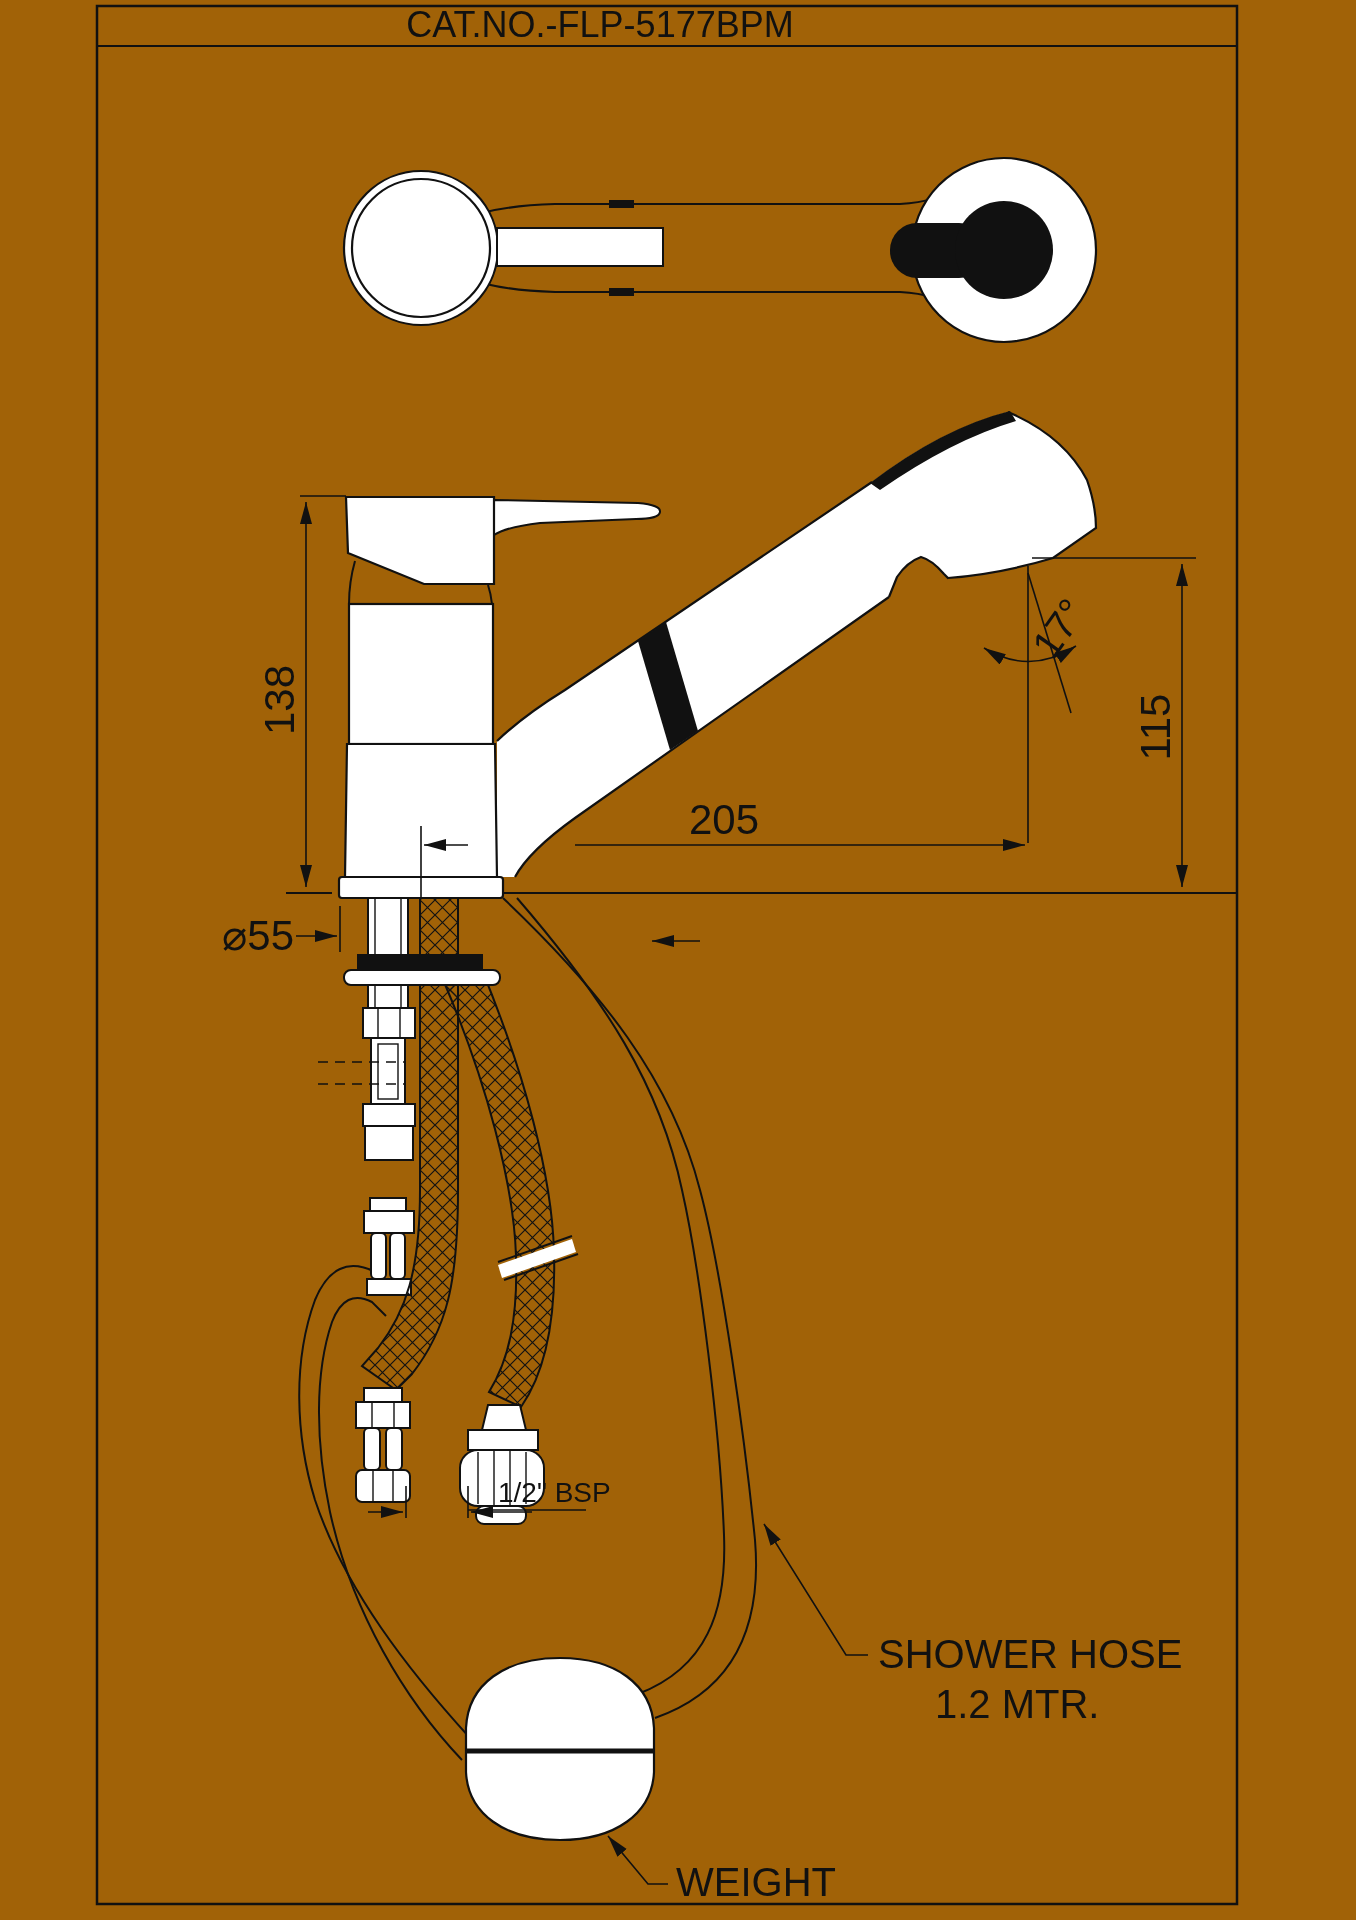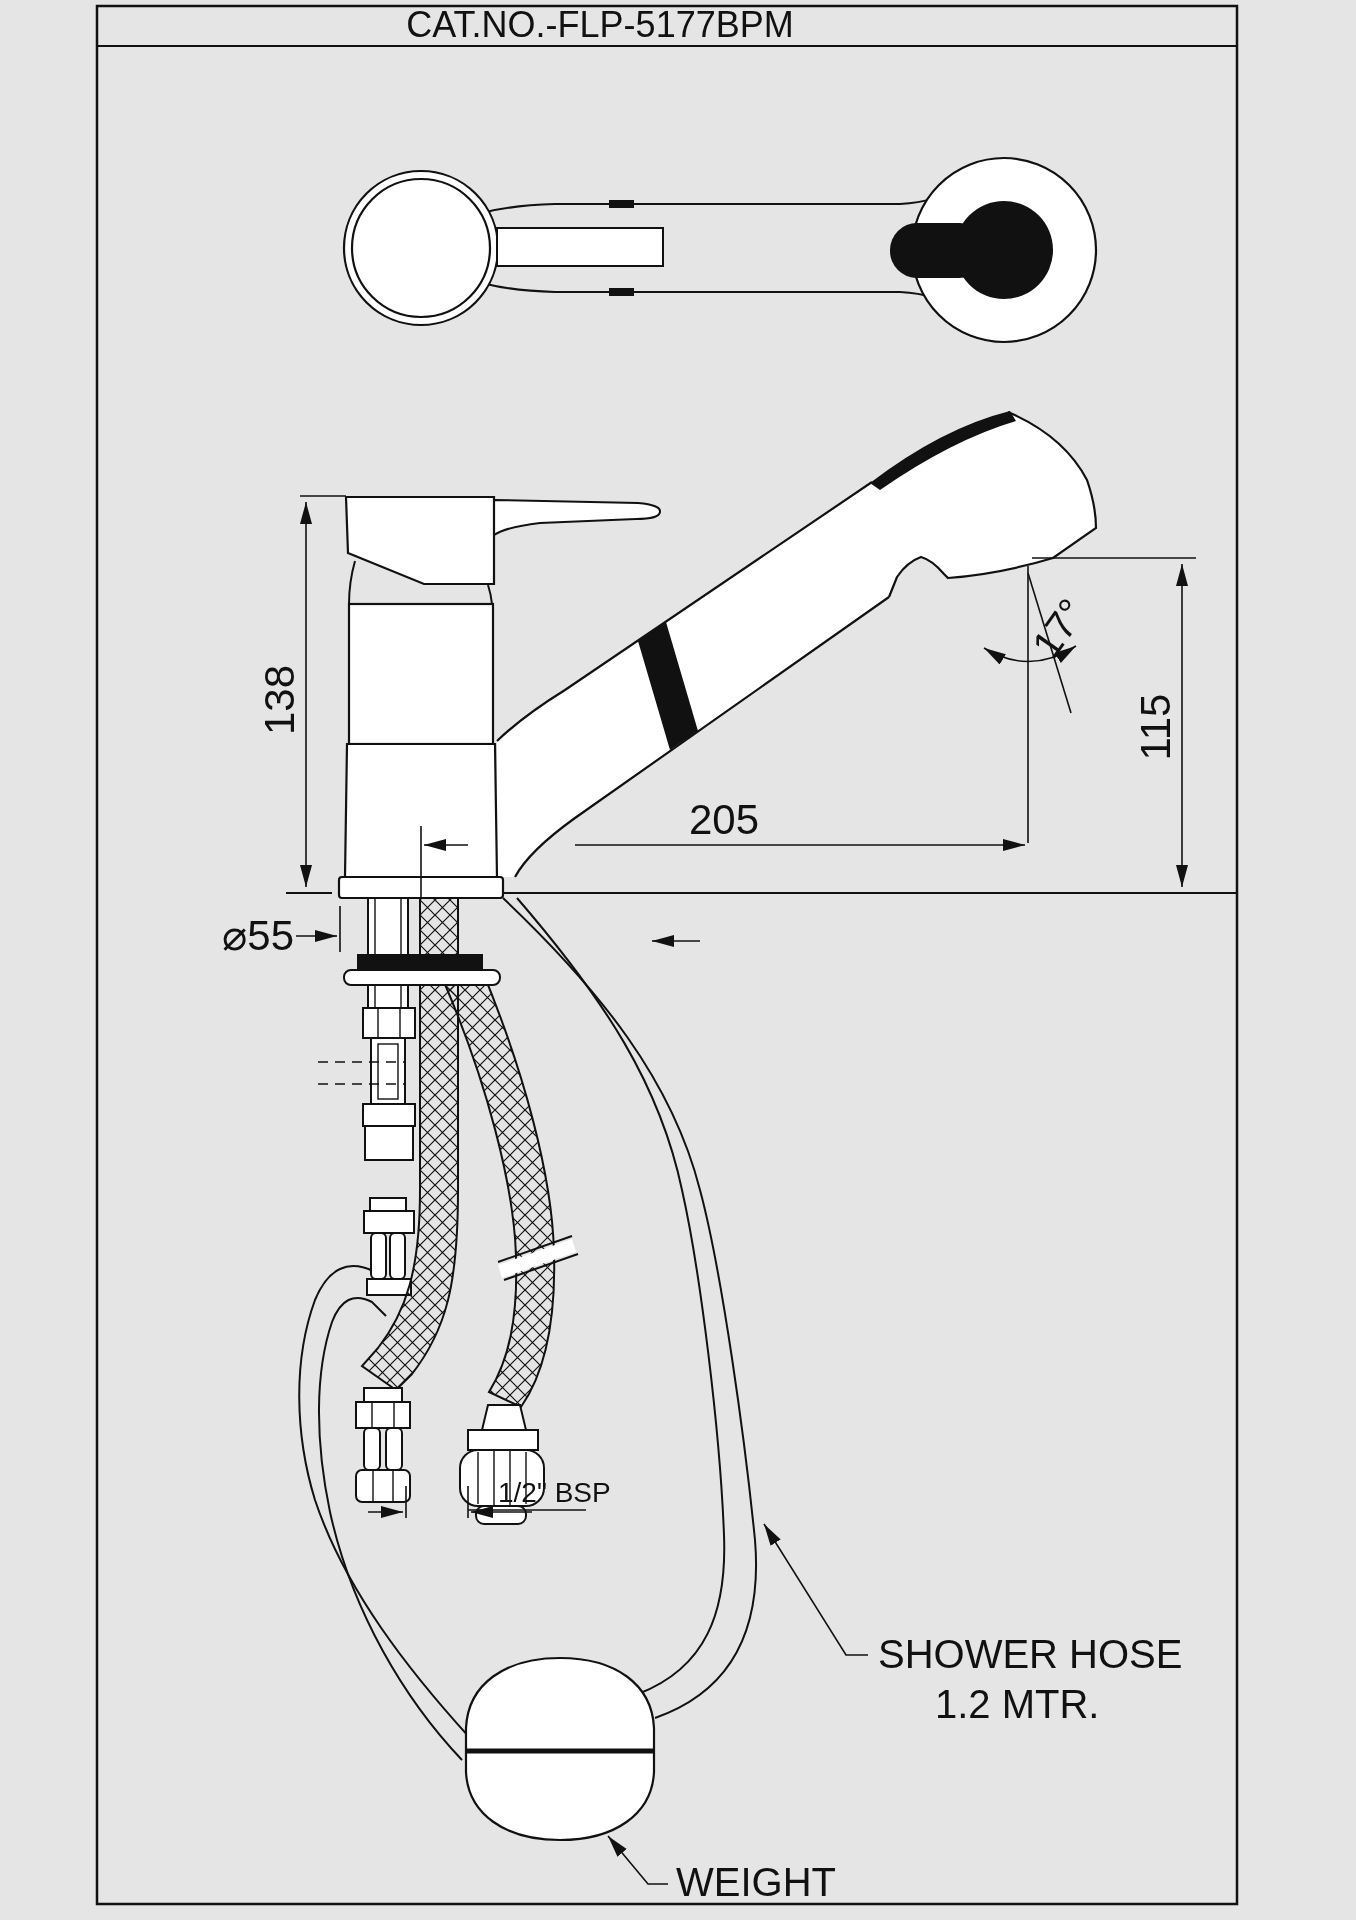--- a/index.html
+++ b/index.html
@@ -1,16 +1,16 @@
 <!DOCTYPE html>
 <html><head>
 <meta charset="utf-8">
 <style>
   html,body{margin:0;padding:0;background:#fff;}
-  #page{position:relative;width:1356px;height:1920px;background:#e5e5e5;
+  #page{position:relative;width:1356px;height:1920px;background:#a16207;
         font-family:"Liberation Sans",sans-serif;}
   svg{display:block;}
   text{fill:#111;}
 </style>
 </head>
 <body>
 
 <div id="page">
 <svg width="1356" height="1920" viewBox="0 0 1356 1920">
 

